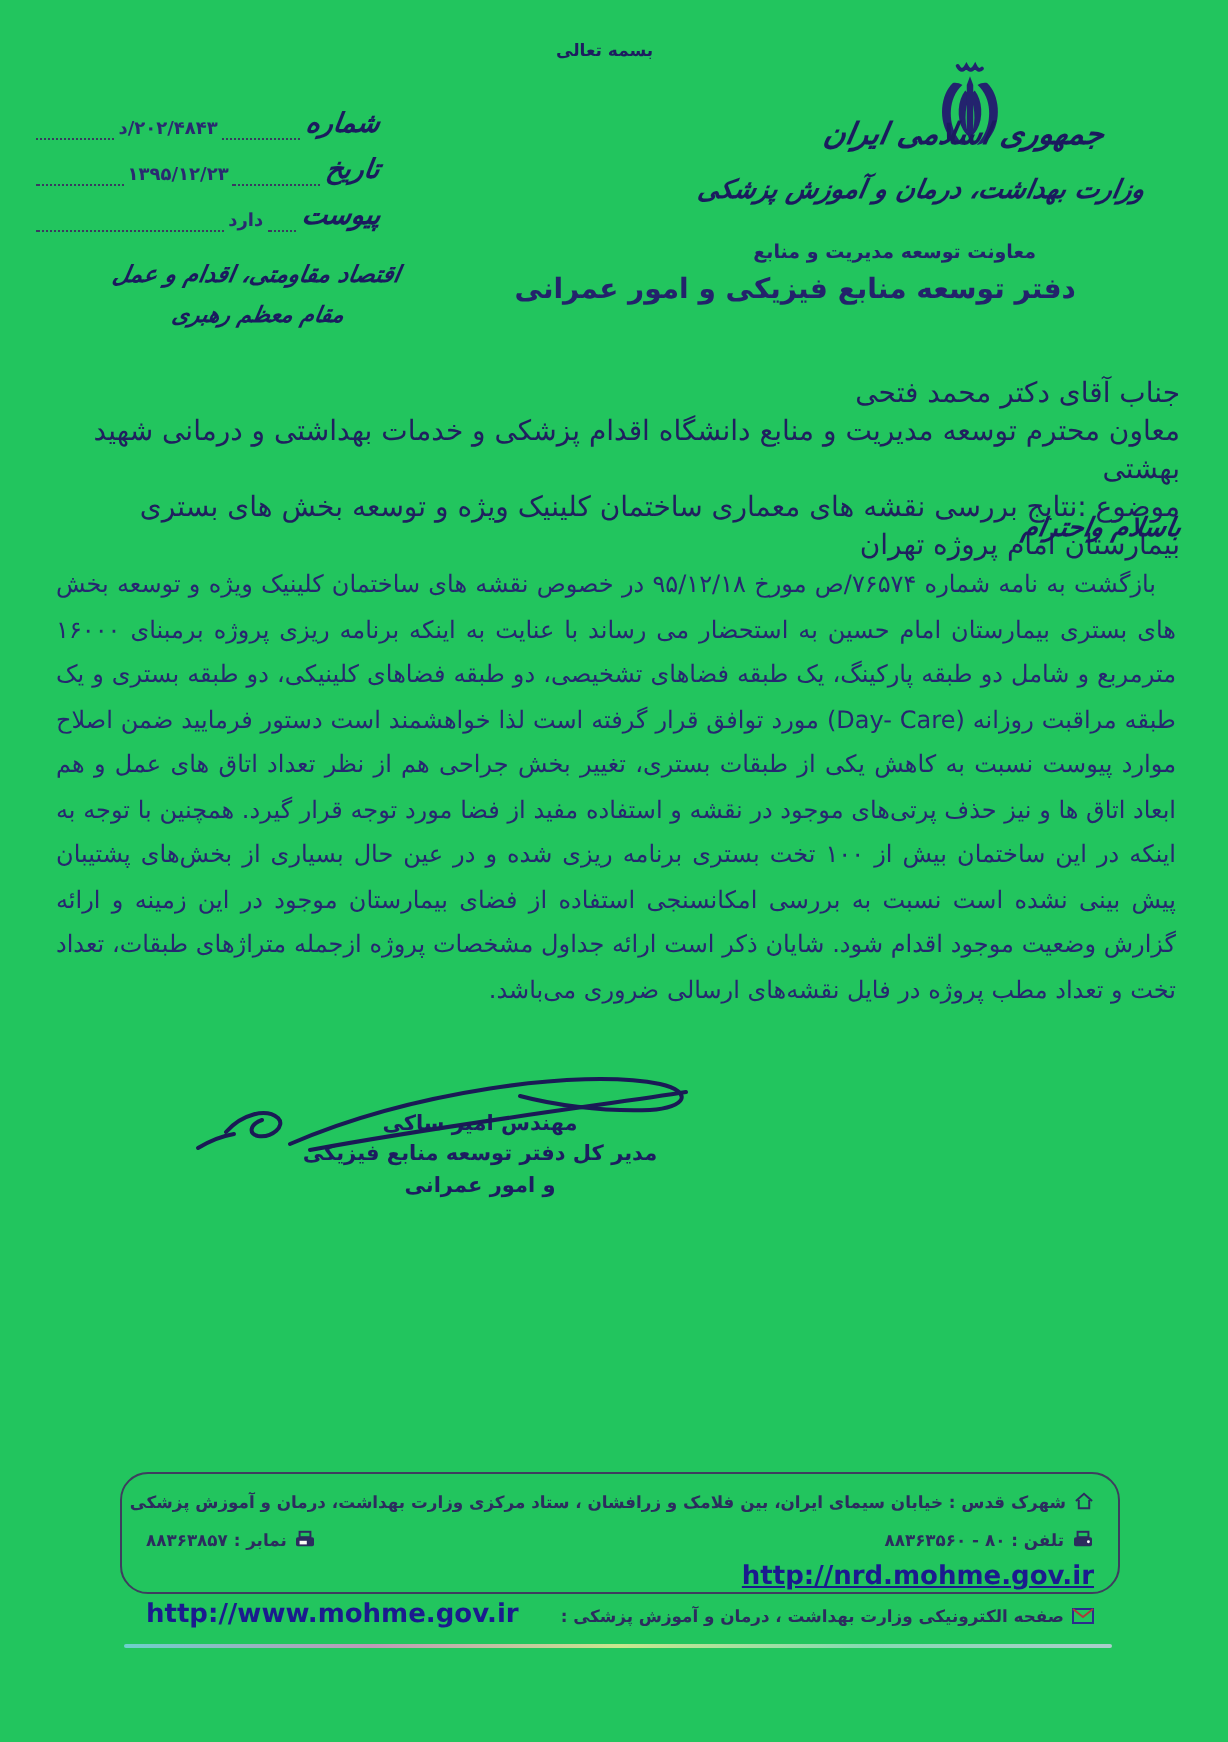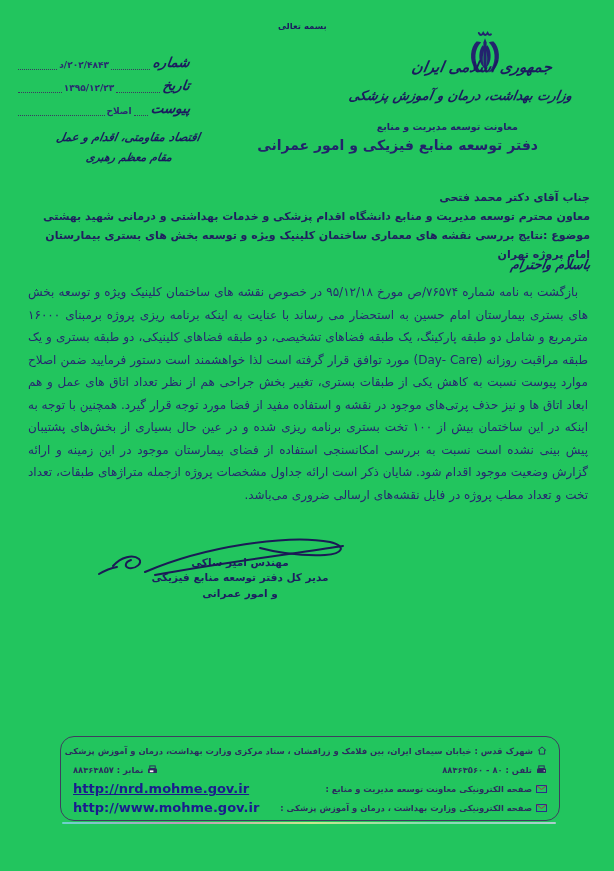--- a/index.html
+++ b/index.html
@@ -31,42 +31,42 @@
   .leader { flex:1; border-bottom:1.3px dotted #3a3a60; height:11px; min-width:6px; }
   .meta-value { font-size:9px; font-weight:bold; padding:0 2px; white-space:nowrap; color:#2a2a70; }
 
   
   .slogan { position:absolute; top:130px; left:10px; width:190px; direction:rtl; }
   .slogan-1 { font-size:11.5px; font-weight:bold; font-style:italic; transform:skewX(-10deg); color:#1b1b5e; }
   .slogan-2 { font-size:11px; font-weight:bold; font-style:italic; transform:skewX(-10deg); color:#1b1b5e; margin-top:7px; margin-right:28px; }
 
   
   .recipient { position:absolute; top:188px; right:24px; left:28px; direction:rtl; text-align:right; }
-  .recipient div { font-size:11px; font-weight:bold; line-height:19px; color:#20205f; }
+  .recipient div { font-size:14px; font-weight:normal; line-height:19px; color:#20205f; }
 
   
   .salutation { position:absolute; top:257px; right:24px; font-size:13px; font-weight:bold; font-style:italic; transform:skewX(-10deg); color:#1b1b5e; }
 
   
   .body-text {
     position:absolute; top:281px; right:26px; left:28px;
     direction:rtl; text-align:justify; text-align-last:right;
     font-size:12px; line-height:22.5px; color:#272770; text-indent:10px;
   }
 
   
   .signature { position:absolute; top:530px; left:105px; width:270px; text-align:center; direction:rtl; }
   .sig-scribble { position:absolute; top:-2px; left:-20px; }
   .sig-name   { margin-top:26px; font-size:10.5px; font-weight:bold; color:#1d1d60; }
   .sig-title1 { font-size:10.5px; font-weight:bold; margin-top:3px; color:#1d1d60; }
   .sig-title2 { font-size:10.5px; font-weight:bold; margin-top:4px; color:#1d1d60; }
 
   
   .footer-box {
-    position:absolute; top:736px; left:60px; width:500px; height:85px;
+    position:absolute; top:736px; left:60px; width:500px; height:61px;
     border:1.3px solid #3e3e5e; border-radius:14px; padding:4px 12px 3px 12px;
     direction:rtl;
   }
   .f-row { display:flex; justify-content:space-between; align-items:center; height:19px; direction:rtl; }
   .f-row.first { justify-content:flex-start; }
   .f-item { display:flex; align-items:center; gap:4px; font-size:8.4px; font-weight:bold; color:#2c2c5e; white-space:nowrap; }
   .f-item .ico { display:inline-flex; flex:none; }
   .f-url { direction:ltr; unicode-bidi:embed; font-size:13px; font-weight:bold; color:#1b1b8e; }
   .f-url.u { text-decoration:underline; }
   .rainbow {
@@ -117,21 +117,21 @@
       <span class="meta-line">
           <span class="leader"></span>
           <span class="meta-value ltr-override">۱۳۹۵/۱۲/۲۳</span>
           <span class="leader"></span>
         </span>
     </div>
     <div class="meta-row">
       <span class="meta-label">پیوست</span>
       <span class="meta-line">
           <span class="leader" style="max-width:14px"></span>
-          <span class="meta-value">اصلاح</span>
+          <span class="meta-value">دارد</span>
           <span class="leader"></span>
         </span>
     </div>
   </div>
 
   <div class="slogan">
     <div class="slogan-1">اقتصاد مقاومتی، اقدام و عمل</div>
     <div class="slogan-2">مقام معظم رهبری</div>
   </div>
 
@@ -188,39 +188,30 @@
           <svg width="11" height="9" viewBox="0 0 12 10">
               <rect x="1" y="4" width="10" height="5" rx="1" fill="#2c2c5e"></rect>
               <rect x="3" y="1" width="6" height="3" fill="none" stroke="#2c2c5e" stroke-width="1.1"></rect>
               <rect x="3" y="6" width="4" height="2" fill="#fcfcf8"></rect>
             </svg>
         </span>
         <span>نمابر : ۸۸۳۶۳۸۵۷</span>
       </span>
     </div>
     <div class="f-row">
+      <span class="f-url u">http://nrd.mohme.gov.ir</span>
+    </div>
+    <div class="f-row">
       <span class="f-item">
         <span class="ico">
           <svg width="11" height="8" viewBox="0 0 11 8">
               <rect x="0.5" y="0.5" width="10" height="7" fill="none" stroke="#2c2c8e" stroke-width="1"></rect>
               <path d="M0.5 0.5 L5.5 4.5 L10.5 0.5" fill="none" stroke="#b03a3a" stroke-width="1"></path>
             </svg>
         </span>
-        <span>صفحه الکترونیکی معاونت توسعه مدیریت و منابع :</span>
-      </span>
-      <span class="f-url u">http://nrd.mohme.gov.ir</span>
-    </div>
-    <div class="f-row">
-      <span class="f-item">
-        <span class="ico">
-          <svg width="11" height="8" viewBox="0 0 11 8">
-              <rect x="0.5" y="0.5" width="10" height="7" fill="none" stroke="#2c2c8e" stroke-width="1"></rect>
-              <path d="M0.5 0.5 L5.5 4.5 L10.5 0.5" fill="none" stroke="#b03a3a" stroke-width="1"></path>
-            </svg>
-        </span>
         <span>صفحه الکترونیکی وزارت بهداشت ، درمان و آموزش پزشکی :</span>
       </span>
       <span class="f-url">http://www.mohme.gov.ir</span>
     </div>
   </div>
   <div class="rainbow"></div>
 
 </div>
 
 </body></html>

